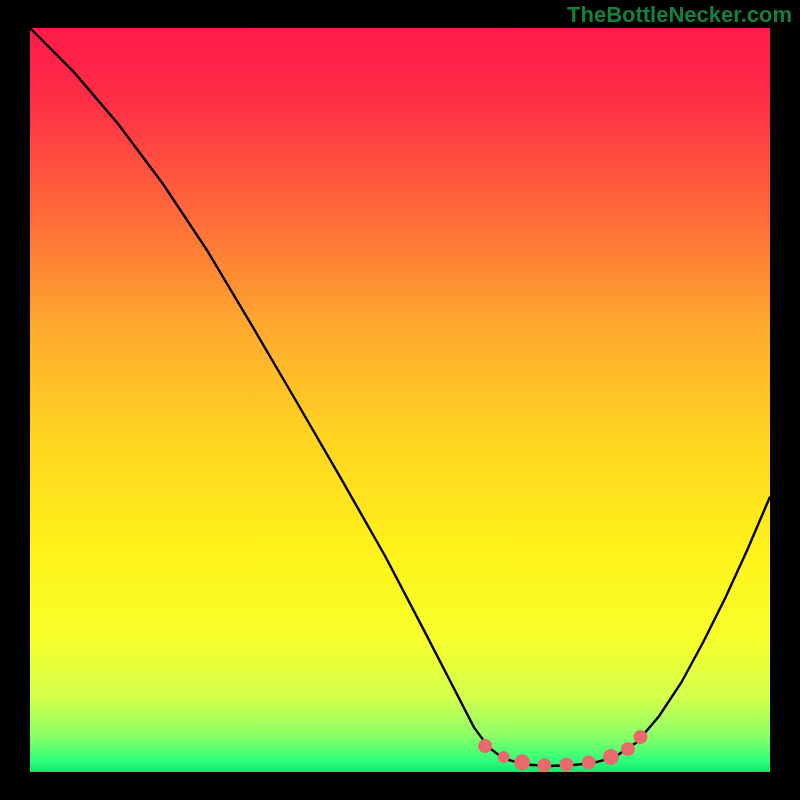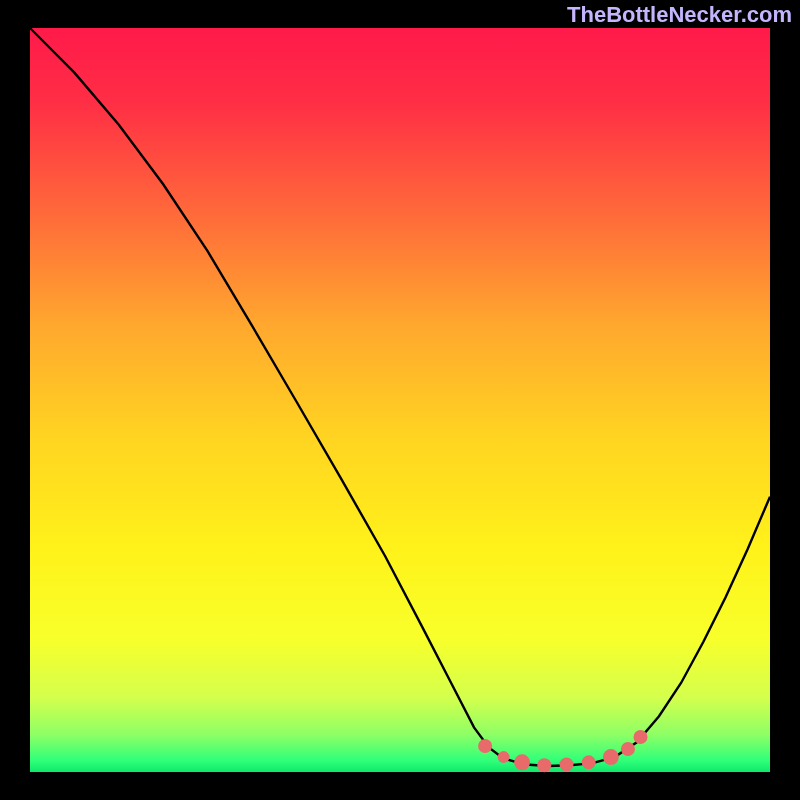--- a/index.html
+++ b/index.html
@@ -13,21 +13,21 @@
   .container {
     position: relative;
     width: 800px;
     height: 800px;
     background: #000;
   }
   .watermark {
     position: absolute;
     top: 2px;
     right: 8px;
-    color: #c4b5fd;
+    color: #15803d;
     font-family: Arial, sans-serif;
     font-size: 22px;
     font-weight: bold;
     z-index: 10;
   }
   svg {
     position: absolute;
     top: 0;
     left: 0;
   }

